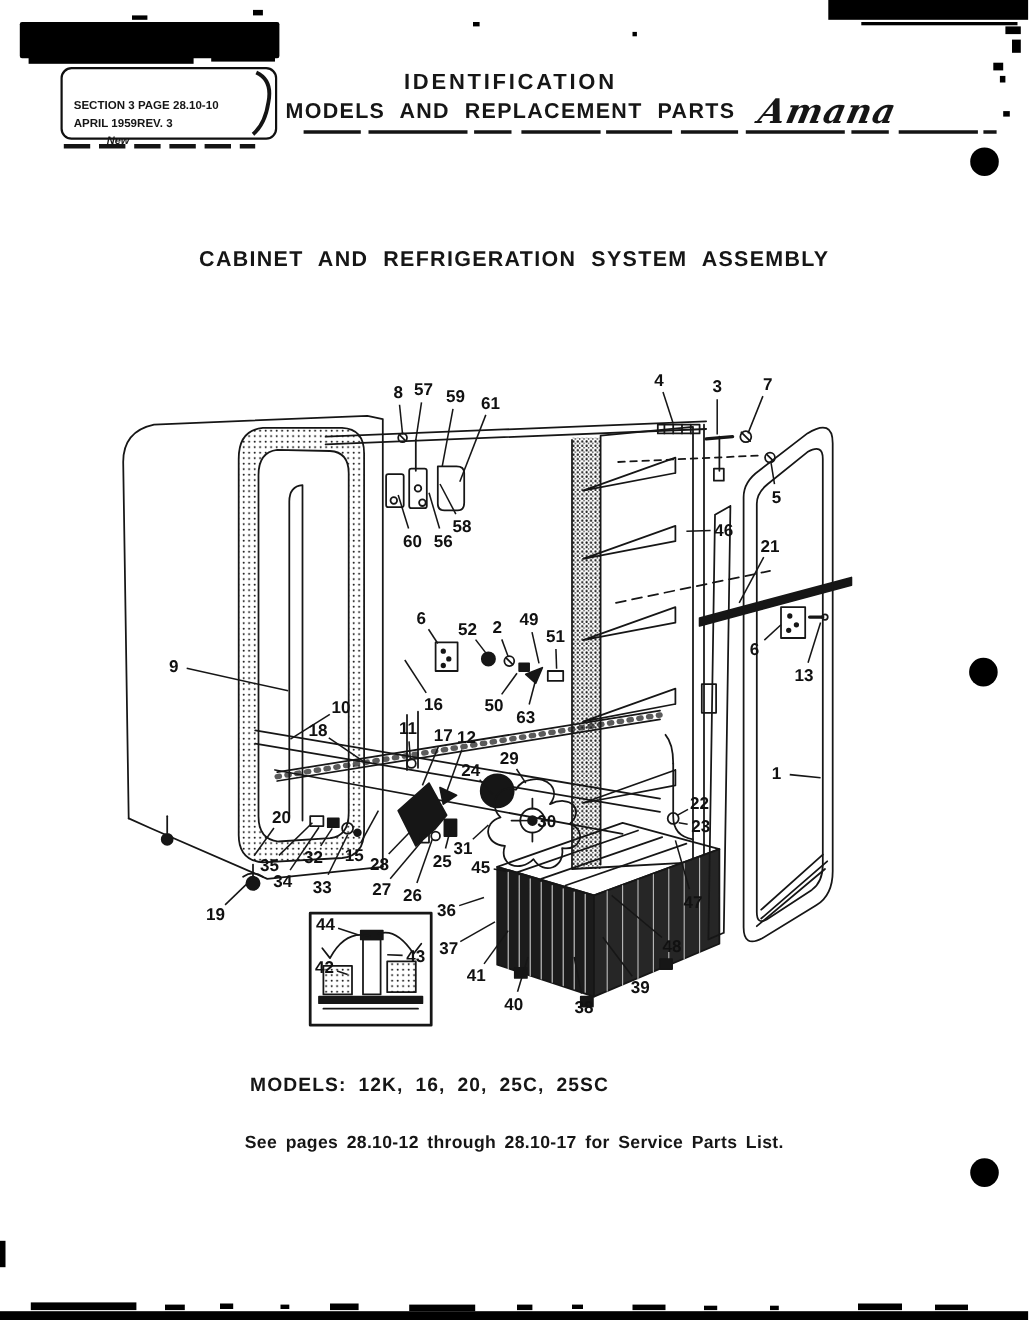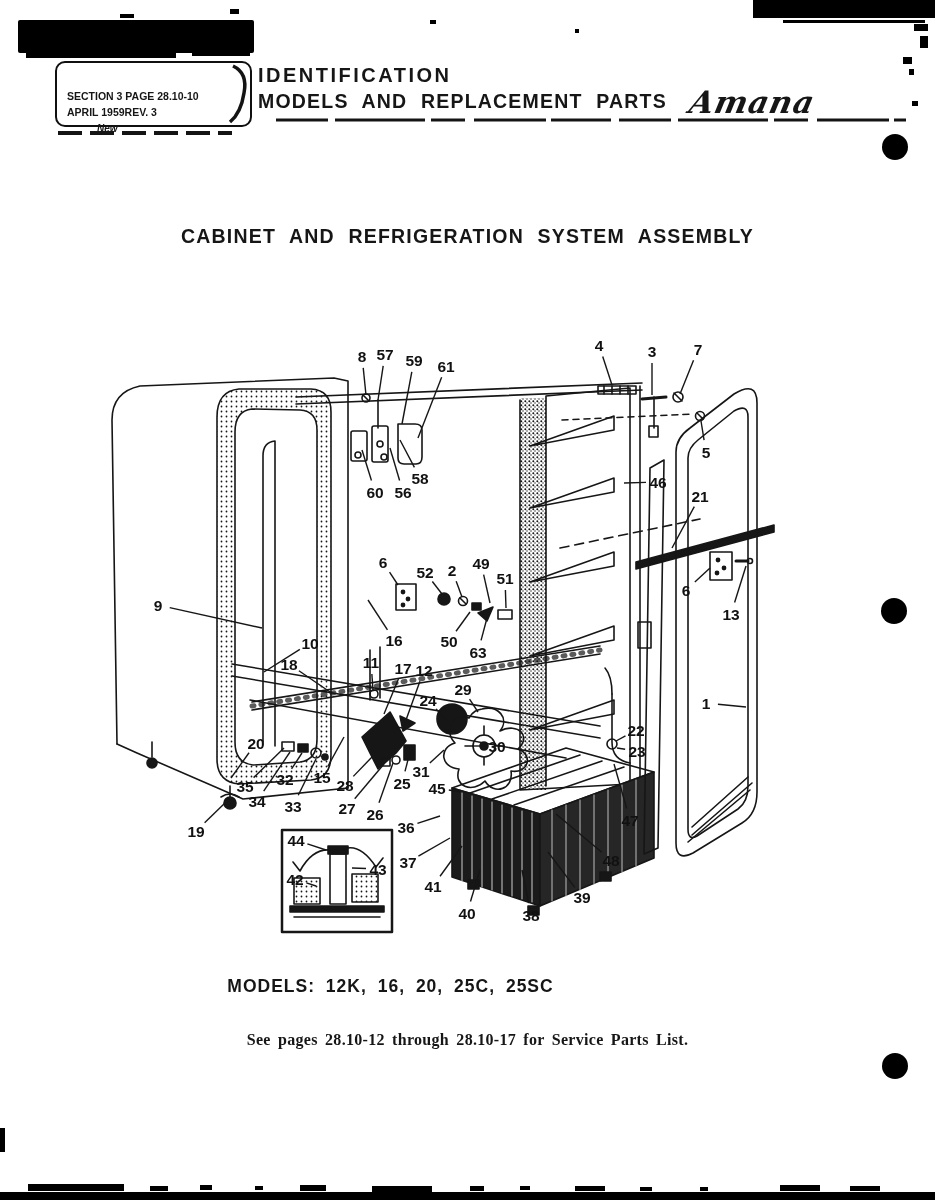--- a/index.html
+++ b/index.html
@@ -4,31 +4,31 @@
 <style>
   html,body{margin:0;padding:0;background:#ffffff;}
   .page{position:relative;width:935px;height:1200px;background:#ffffff;overflow:hidden;
         font-family:"Liberation Sans",sans-serif;color:#161616;}
   .abs{position:absolute;}
   svg{position:absolute;left:0;top:0;}
   .stamp{left:55px;top:61px;width:197px;height:66px;border:2.5px solid #101010;border-radius:10px;
          padding:25px 6px 0 10px;box-sizing:border-box;font-weight:bold;font-size:10.5px;line-height:1.55;}
   .stamp-l2{display:flex;justify-content:flex-start;padding-right:6px;}
   .stamp-l3{font-style:italic;font-size:10px;margin-left:30px;}
-  .doc-title{left:258px;top:64px;width:412px;font-weight:bold;}
+  .doc-title{left:258px;top:64px;width:412px;text-align:center;font-weight:bold;}
   .title-l1{font-size:20px;letter-spacing:2.5px;}
   .title-l2{font-size:19.5px;letter-spacing:1.2px;word-spacing:7px;margin-top:3px;}
   .brand{left:690px;top:84px;font-family:"DejaVu Serif",serif;font-style:italic;font-weight:bold;
          font-size:31px;letter-spacing:1px;transform:skewX(-12deg);}
   .heading{left:0;top:225px;width:935px;text-align:center;font-weight:bold;font-size:19.5px;
            letter-spacing:1.2px;word-spacing:7px;}
   .models{left:0;top:976px;width:781px;text-align:center;font-weight:bold;font-size:17.5px;
           letter-spacing:1px;word-spacing:5px;}
   .footer-note{left:0;top:1031px;width:935px;text-align:center;font-weight:bold;font-size:16px;
-          letter-spacing:.3px;word-spacing:3px;font-family:Liberation Serif, serif;}
+          letter-spacing:.3px;word-spacing:3px;}
 </style>
 </head>
 <body>
 
 <div class="page">
 
   <svg width="935" height="1200" viewBox="0 0 935 1200" aria-hidden="true">
     <defs>
       <pattern id="stipA" width="5" height="5" patternUnits="userSpaceOnUse">
         <circle cx="1.5" cy="1.5" r="0.9" fill="#161616"></circle>

